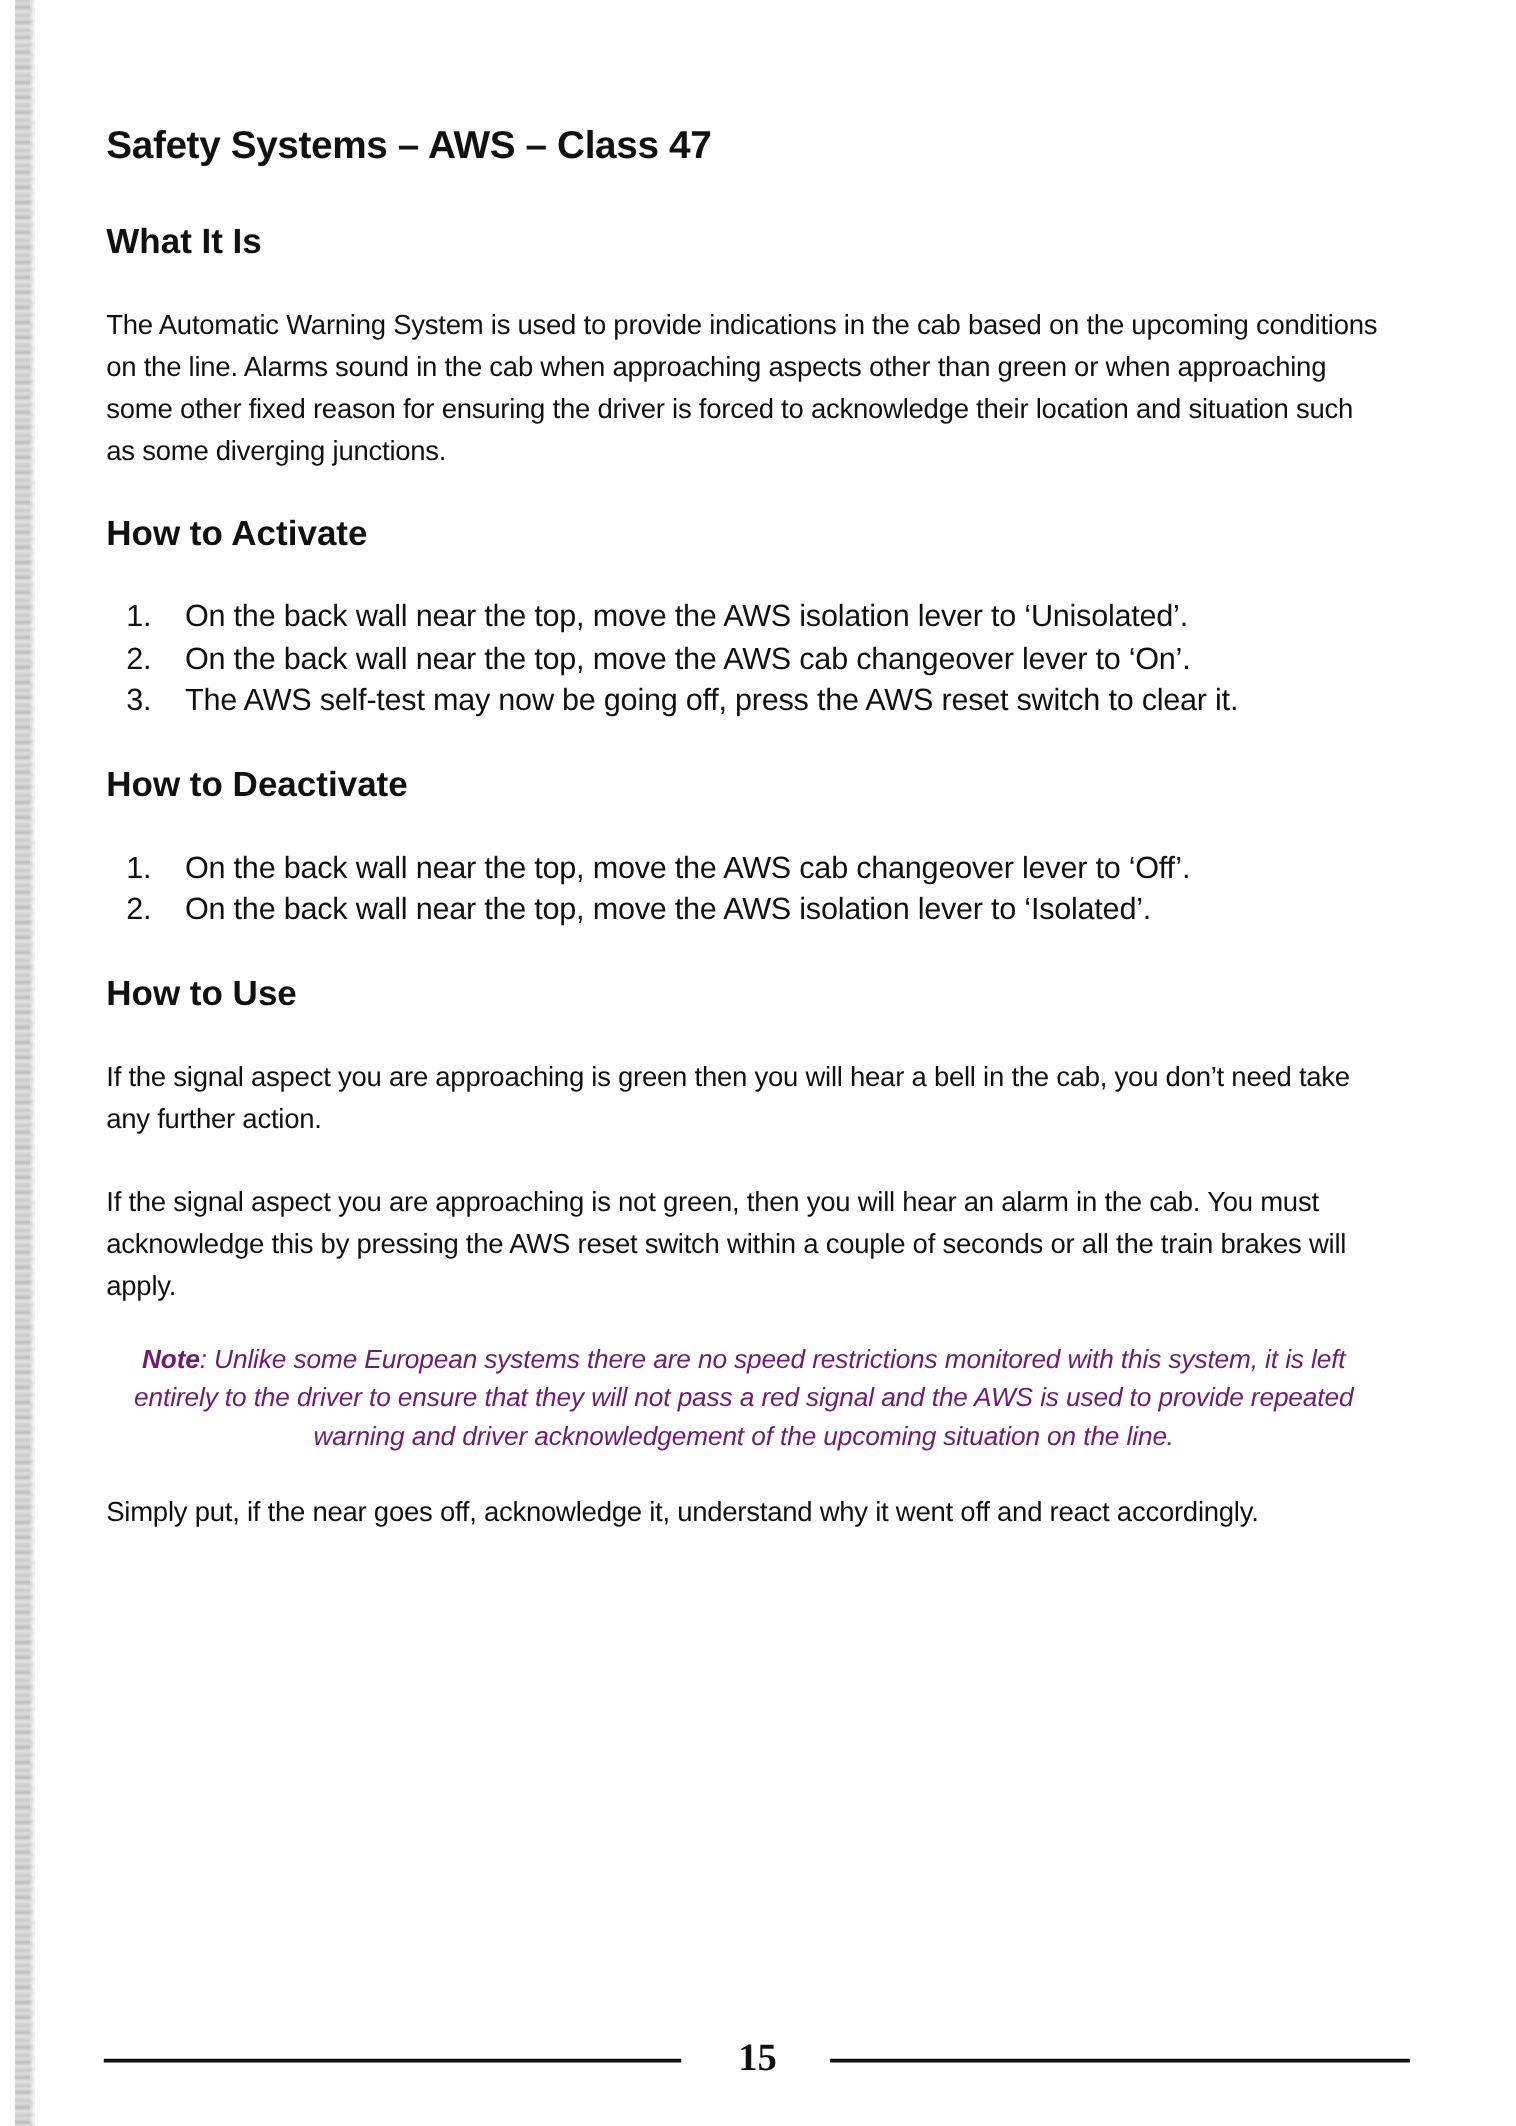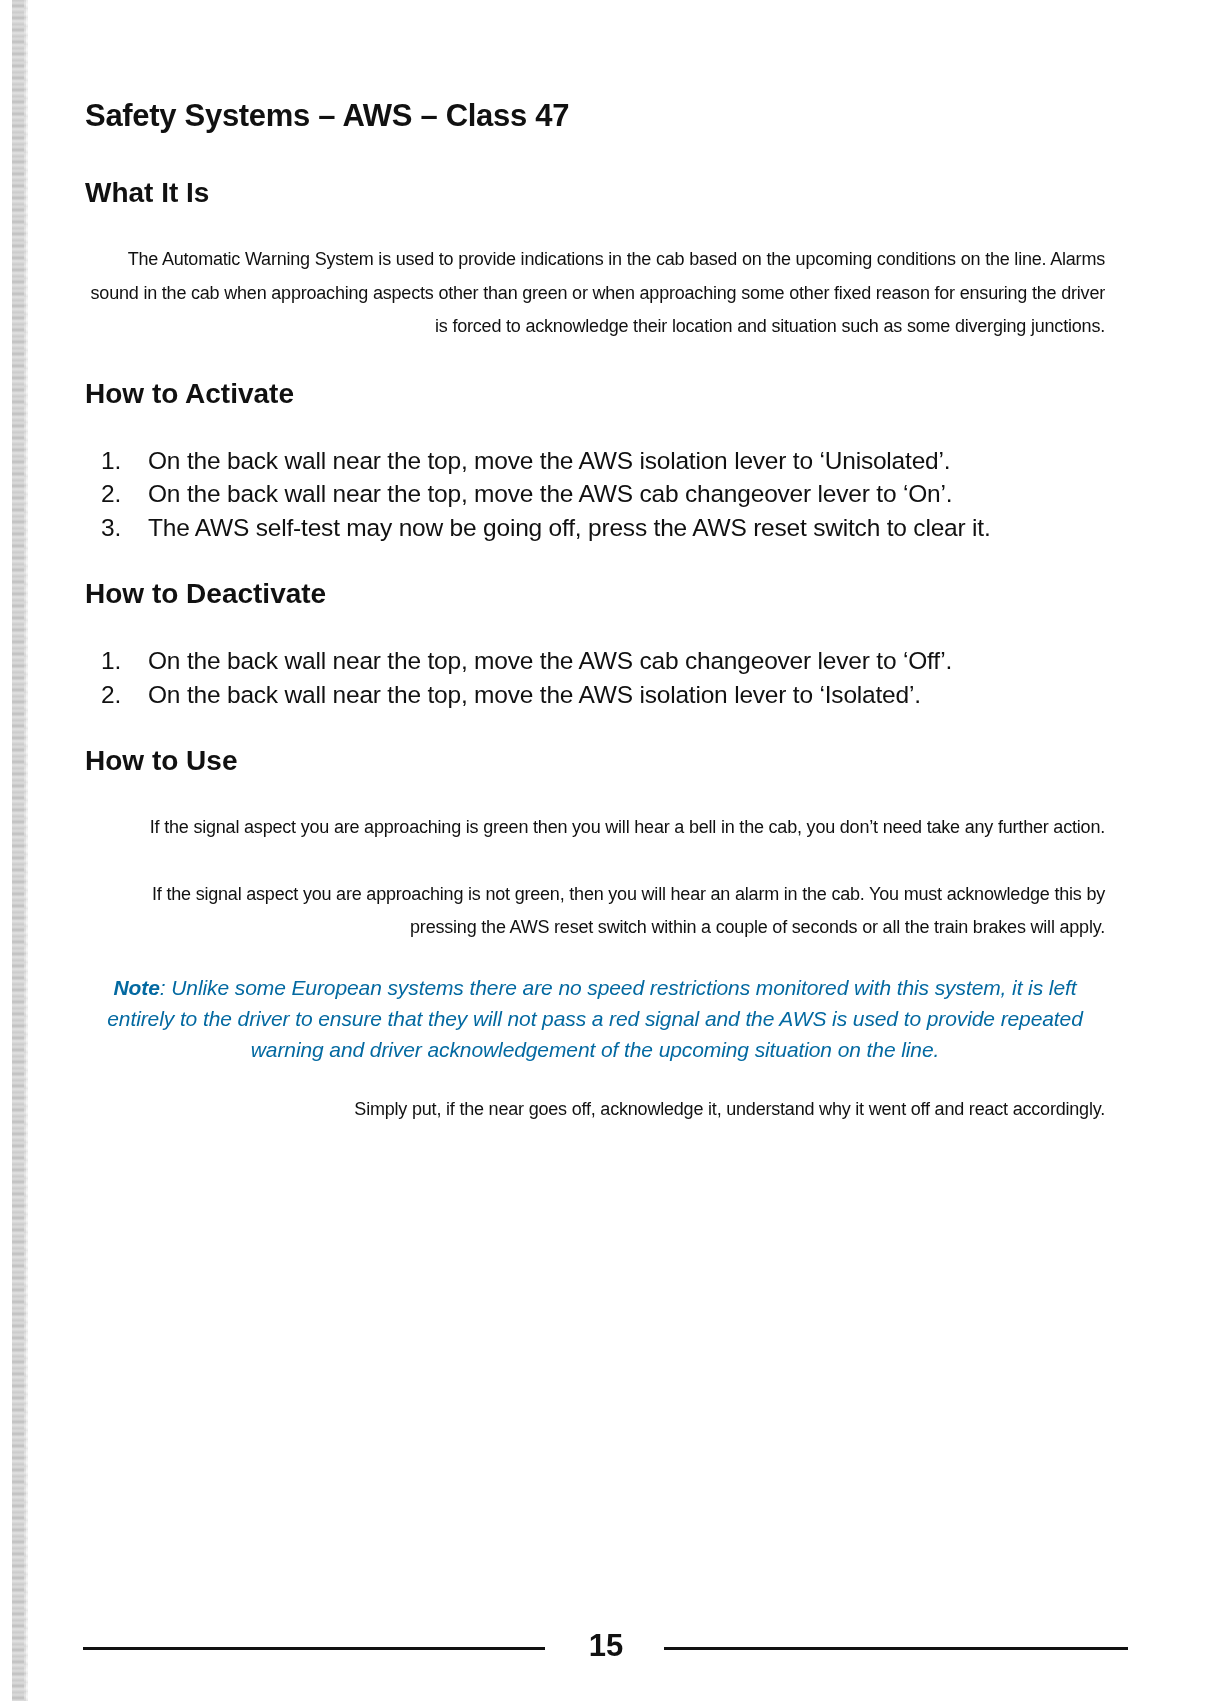--- a/index.html
+++ b/index.html
@@ -43,25 +43,24 @@
       margin: 0 0 40px 0;
       line-height: 40px;
     }
     .h {
       font-size: 28px;
       font-weight: bold;
       line-height: 34px;
       margin: 0 0 33px 0;
     }
     .p {
-      font-size: 18px;
+      font-size: 22px;
       line-height: 33.5px;
       margin: 0 0 33px 0;
       letter-spacing: -0.2px;
-      text-align: right;
     }
     ol {
       list-style: none;
       margin: 0 0 33px 0;
       padding: 0;
     }
     ol li {
       position: relative;
       padding-left: 63px;
       font-size: 24.5px;
@@ -71,31 +70,32 @@
     ol li .num {
       position: absolute;
       left: 16px;
       top: 0;
     }
     .note {
       text-align: center;
       font-style: italic;
       font-size: 21px;
       line-height: 31px;
-      color: #0369a1;
+      color: #701a75;
       margin: -6px 0 28px 0;
       letter-spacing: -0.1px;
     }
     .note .lbl { font-style: italic; font-weight: bold; }
     .footer {
       position: absolute;
       left: 83px;
       top: 1626px;
       width: 1045px;
       height: 40px;
+      font-family: Liberation Serif, serif;
     }
     .rule-left {
       position: absolute;
       left: 0; top: 21px;
       width: 462px; height: 3px;
       background: #111;
     }
     .rule-right {
       position: absolute;
       left: 581px; top: 21px;

